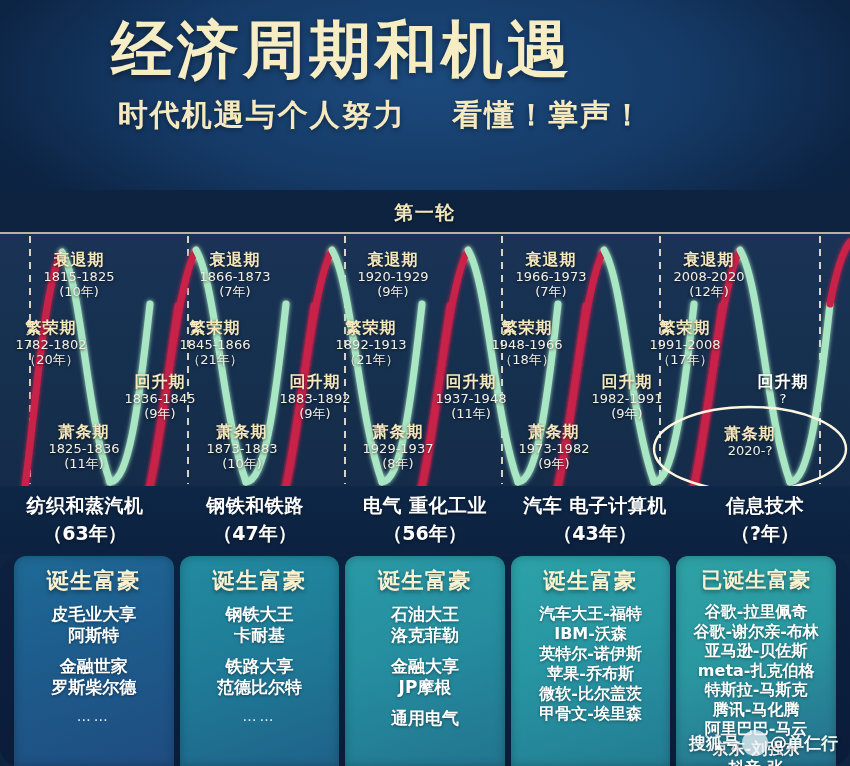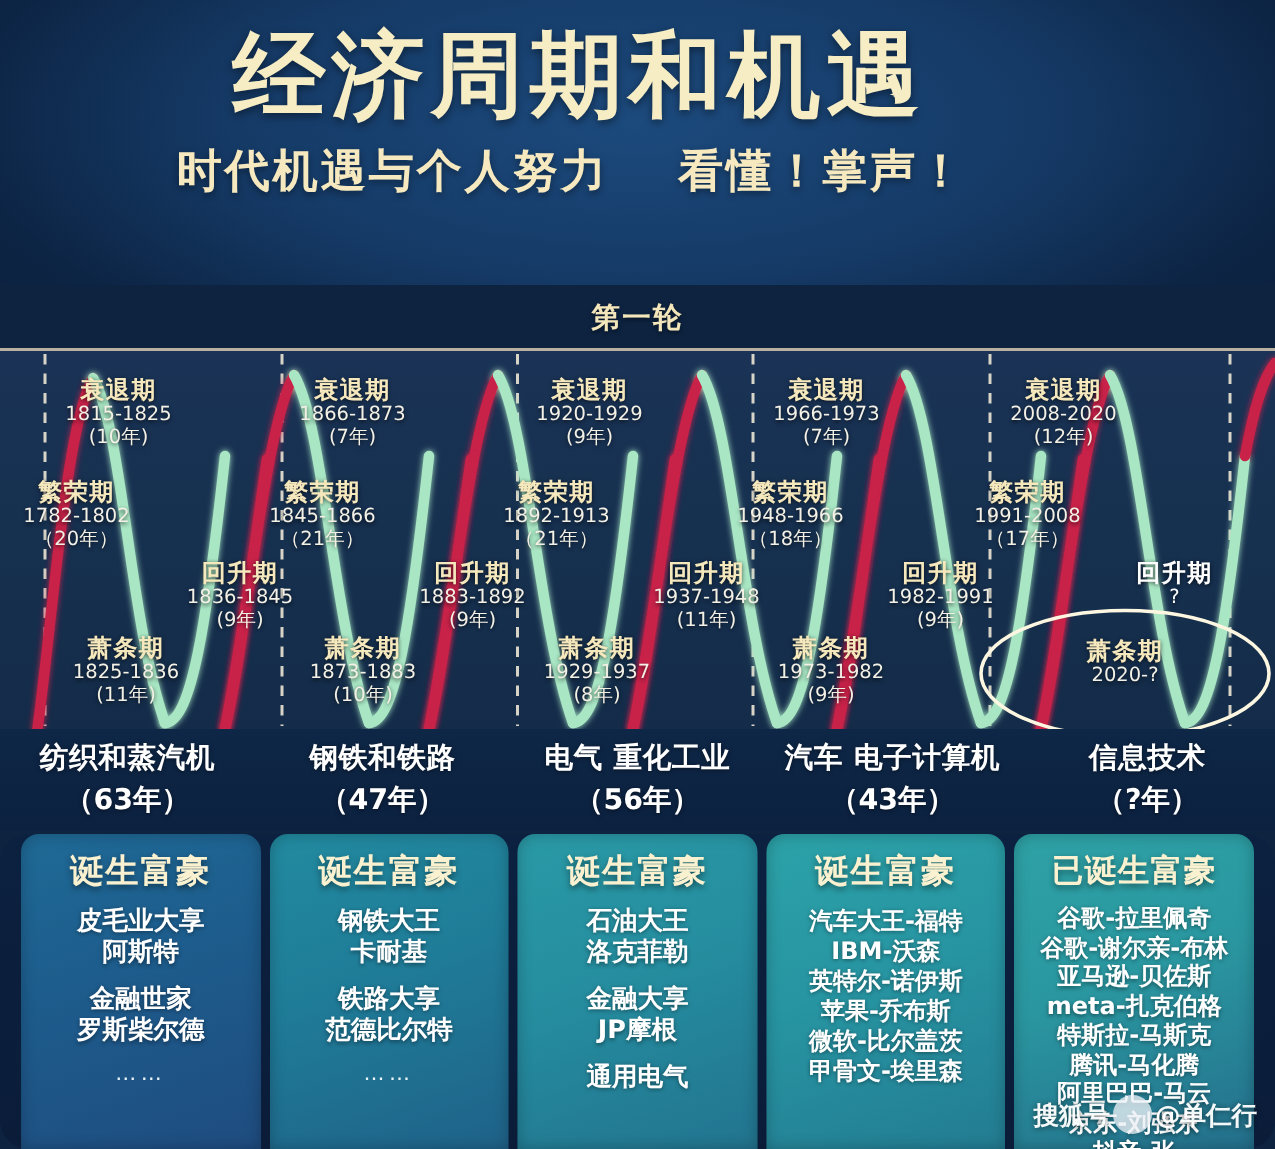--- a/index.html
+++ b/index.html
@@ -15,21 +15,20 @@
   .header{
     position:absolute;left:0;top:0;width:850px;height:190px;
     background:
       radial-gradient(ellipse 600px 240px at 50% 42%, #1c4a7d 0%, #153a66 45%, #0d2545 75%, #0a1d38 100%);
   }
   .title{
     position:absolute;left:0;top:14px;width:684px;text-align:center;
     font-size:62px;line-height:72px;font-weight:700;color:#f7edc4;
     letter-spacing:4px;
     text-shadow:0 2px 6px rgba(0,0,0,.45);
-    padding-left:44px;
   }
   .subtitle{
     position:absolute;left:0;top:96px;width:762px;text-align:center;
     font-size:30px;line-height:38px;font-weight:700;color:#f6e9bf;
     letter-spacing:2px;
     text-shadow:0 2px 5px rgba(0,0,0,.4);
   }
   .sub-b{margin-left:34px;}
 
   

